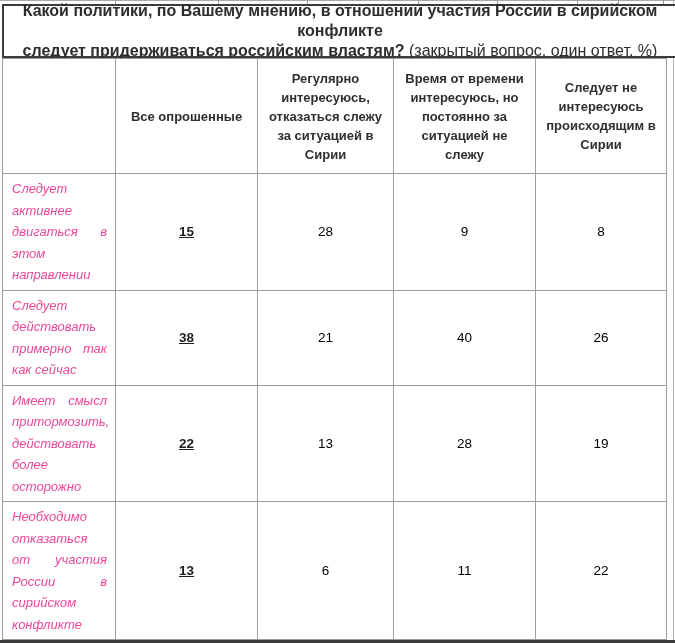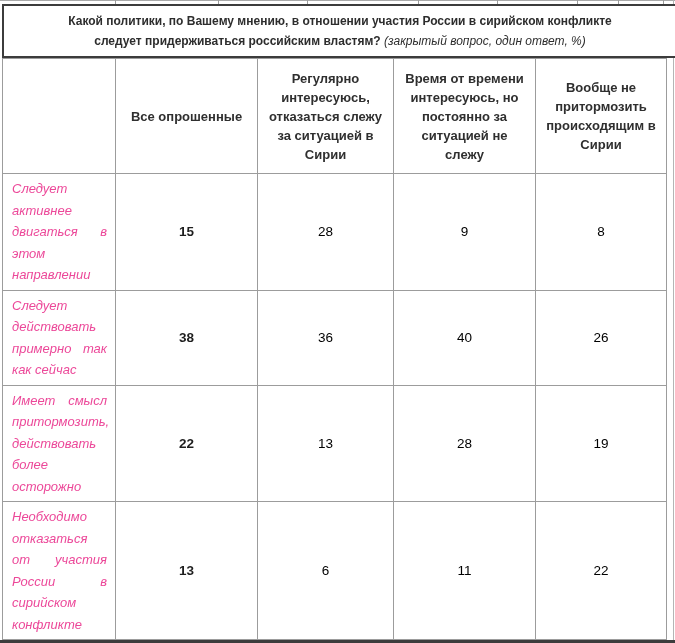--- a/index.html
+++ b/index.html
@@ -14,23 +14,23 @@
   .right-edge { position: absolute; top: 0; right: 1px; width: 1px; height: 643px; background: #b5b5b5; }
   .bottom-edge { position: absolute; left: 0; top: 640px; width: 675px; height: 3px; background: #3c3c3c; }
 
   .question-box {
     position: absolute; left: 2px; top: 4px; width: 660px; height: 50px;
     border: 2px solid #3c3c3c; background: #ffffff;
     display: flex; align-items: center; justify-content: center;
     text-align: center; padding: 0 6px;
   }
   .question-box .q-text {
-    font-size: 12px; font-weight: bold; color: #2d2d2d; line-height: 20px;
+    font-size: 16px; font-weight: bold; color: #2d2d2d; line-height: 20px;
   }
-  .question-box .q-note { font-style: italic; font-weight: normal; color: #2d2d2d; }
+  .question-box .q-note { font-weight: normal; color: #2d2d2d; }
 
   table.survey {
     position: absolute; left: 2px; top: 58px; width: 664px;
     border-collapse: collapse; table-layout: fixed;
     color: #3a3a3a; font-size: 13px;
   }
   table.survey td {
     border: 1px solid #9c9c9c; vertical-align: middle; background: #ffffff;
   }
   col.c1 { width: 113px; }
@@ -41,21 +41,21 @@
 
   td.head {
     font-weight: bold; color: #2f2f2f; text-align: center;
     line-height: 19px; padding: 4px 10px;
   }
   td.rowlabel {
     font-style: italic; text-align: justify; text-justify: inter-word;
     line-height: 21.5px; padding: 4px 8px 4px 9px; color: #ec4899;
   }
   td.val { text-align: center; font-size: 13.5px; color: #000000; }
-  td.val.allresp { font-weight: bold; color: #1e1e1e; }
+  td.val.allresp { font-weight: bold; color: #1e1e1e; text-decoration: underline; }
 
   tr.hdr   { height: 115px; }
   tr.r0    { height: 108px; }
   tr.r1    { height: 87px; padding-left: 33px;  }
   tr.r2    { height: 109px; margin-top: 24px; }
   tr.r3    { height: 110px; }
 </style>
 </head>
 <body>
 
@@ -85,33 +85,33 @@
       <col class="c3">
       <col class="c4">
       <col class="c5">
   </colgroup>
   <tbody>
       <tr class="hdr">
     <td class="head"></td>
     <td class="head">Все опрошенные</td>
     <td class="head">Регулярно интересуюсь, отказаться слежу за ситуацией в Сирии</td>
     <td class="head">Время от времени интересуюсь, но постоянно за ситуацией не слежу</td>
-    <td class="head">Вообще не притормозить происходящим в Сирии</td>
+    <td class="head">Следует не интересуюсь происходящим в Сирии</td>
   </tr>
   <tr class="r0">
     <td class="rowlabel">Следует активнее двигаться в этом направлении</td>
     <td class="val allresp">15</td>
     <td class="val">28</td>
     <td class="val">9</td>
     <td class="val">8</td>
   </tr>
   <tr class="r1">
     <td class="rowlabel">Следует действовать примерно так как сейчас</td>
     <td class="val allresp">38</td>
-    <td class="val">36</td>
+    <td class="val">21</td>
     <td class="val">40</td>
     <td class="val">26</td>
   </tr>
   <tr class="r2">
     <td class="rowlabel">Имеет смысл притормозить, действовать более осторожно</td>
     <td class="val allresp">22</td>
     <td class="val">13</td>
     <td class="val">28</td>
     <td class="val">19</td>
   </tr>

